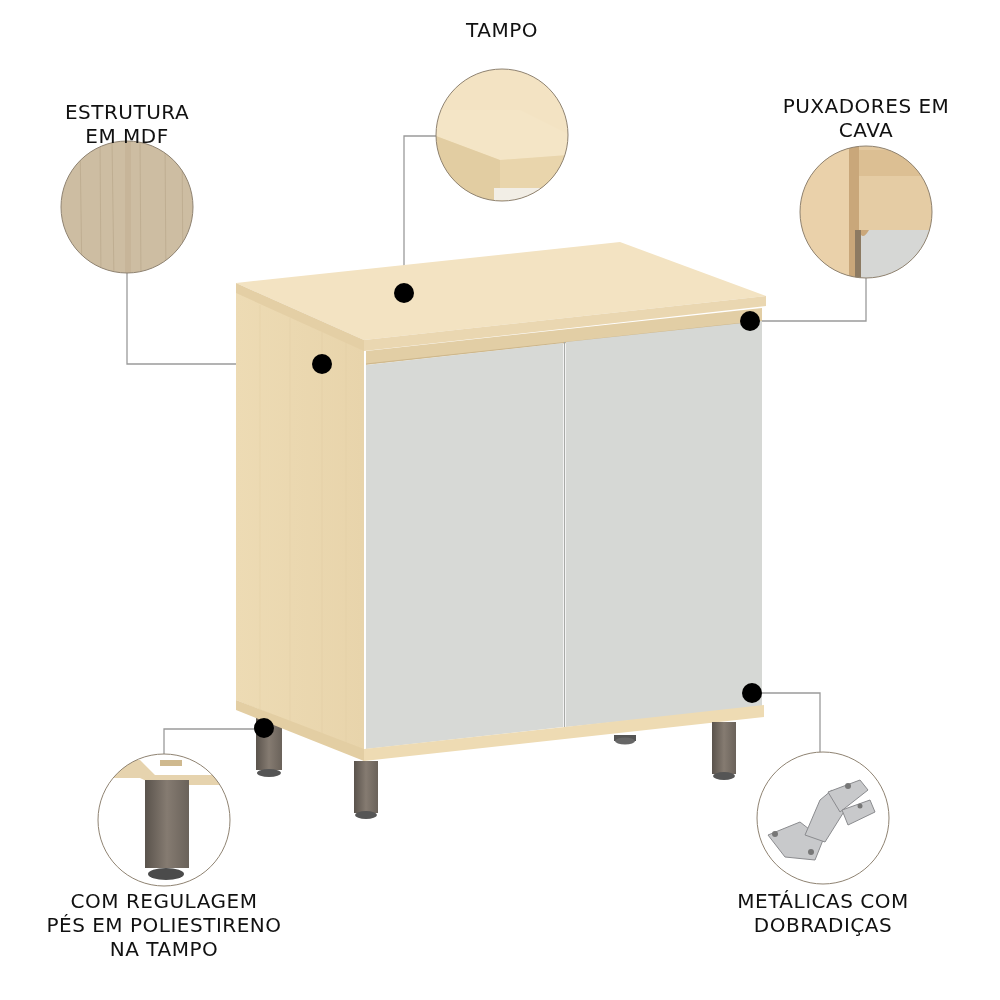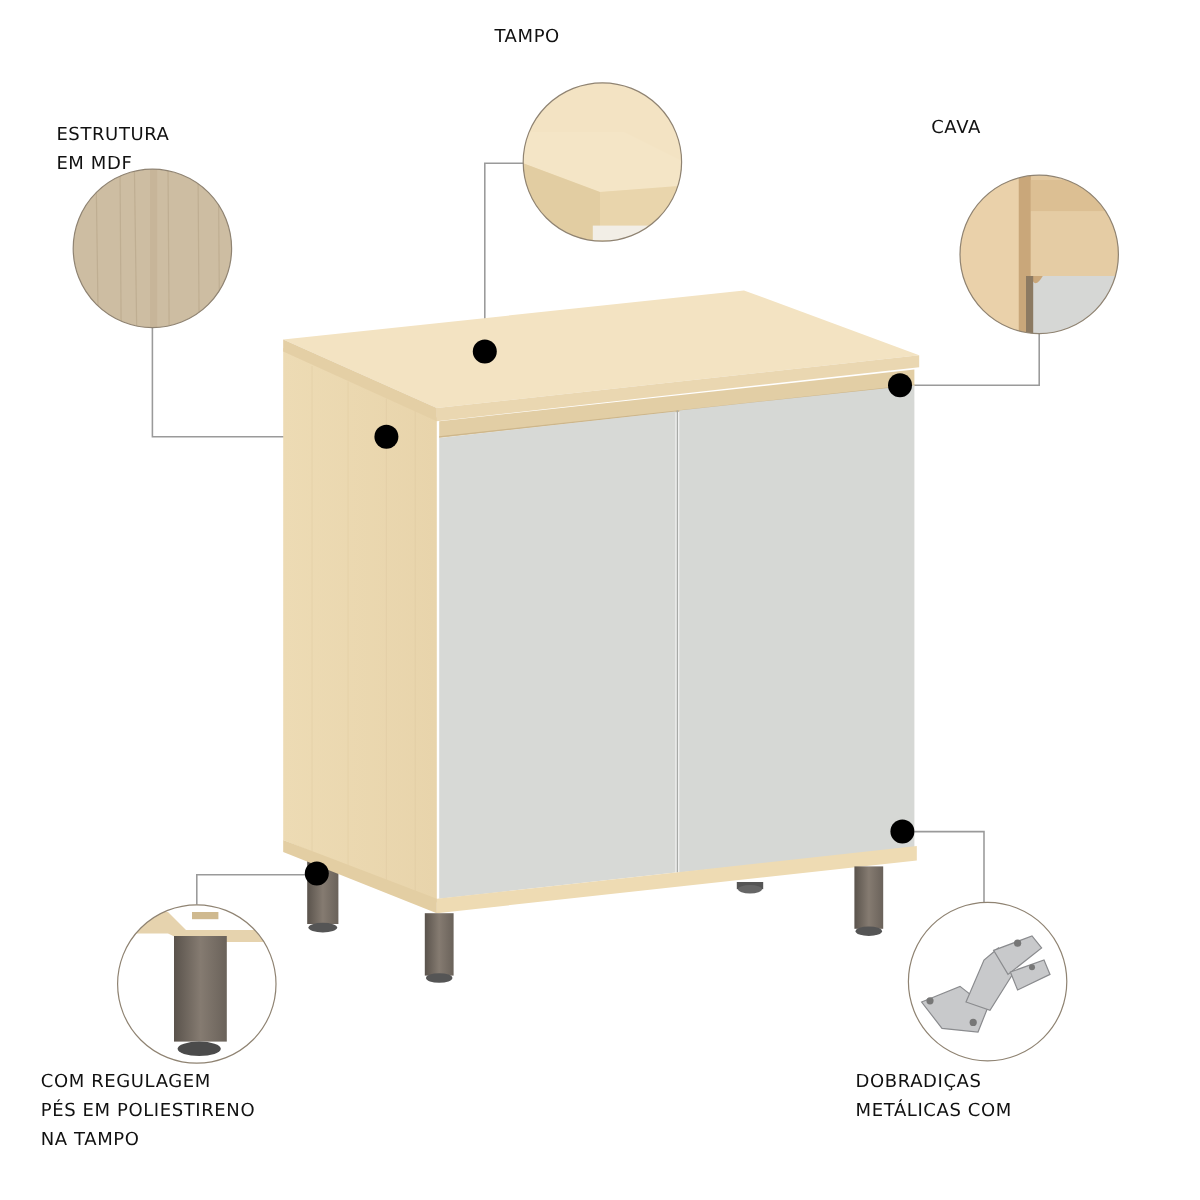--- a/index.html
+++ b/index.html
@@ -1,19 +1,19 @@
 <!DOCTYPE html>
 <html><head>
 <meta charset="utf-8">
 <style>
   html, body { margin:0; padding:0; background:#ffffff; }
   body { width:1000px; height:1000px; position:relative; overflow:hidden;
          font-family:"DejaVu Sans", sans-serif; }
-  .label { position:absolute; color:#111111;
-           font-family:"DejaVu Sans", sans-serif; font-size:15px; line-height:24px;
+  .label { position:absolute; text-align:center; color:#111111;
+           font-family:"DejaVu Sans", sans-serif; font-size:20px; line-height:24px;
            letter-spacing:0.5px; font-weight:400; }
   .label span { display:block; white-space:nowrap; }
   svg.scene { position:absolute; left:0; top:0; }
 </style>
 </head>
 <body>
 
 <svg class="scene" width="1000" height="1000" viewBox="0 0 1000 1000" xmlns="http://www.w3.org/2000/svg">
   <defs>
     <clipPath id="c-estrutura">
@@ -170,25 +170,26 @@
 <div class="label" style="left:47px; top:100px; width:160px;">
   <span>ESTRUTURA</span>
   <span>EM MDF</span>
 </div>
 
 <div class="label" style="left:412px; top:18px; width:180px;">
   <span>TAMPO</span>
 </div>
 
 <div class="label" style="left:776px; top:94px; width:180px;">
+  <span>PUXADORES EM</span>
   <span>CAVA</span>
 </div>
 
 <div class="label" style="left:34px; top:889px; width:260px;">
   <span>COM REGULAGEM</span>
   <span>PÉS EM POLIESTIRENO</span>
   <span>NA TAMPO</span>
 </div>
 
 <div class="label" style="left:713px; top:889px; width:220px;">
+  <span>METÁLICAS COM</span>
   <span>DOBRADIÇAS</span>
-  <span>METÁLICAS COM</span>
 </div>
 
 </body></html>

